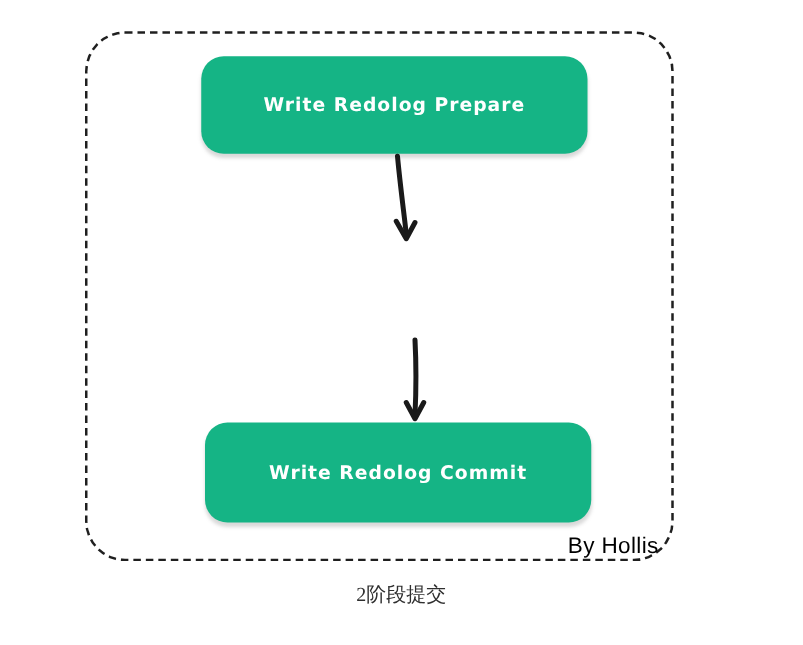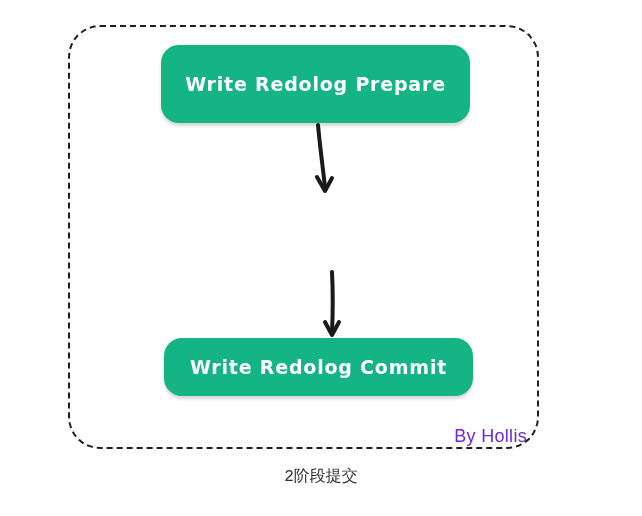--- a/index.html
+++ b/index.html
@@ -24,55 +24,55 @@
     position: absolute;
     background: #15b485;
     border-radius: 18px;
     box-shadow: 0 3px 3px rgba(120,120,120,0.28);
     display: flex;
     flex-direction: column;
     align-items: center;
     justify-content: center;
     color: #ffffff;
     font-weight: bold;
-    font-size: 19px;
+    font-size: 15px;
     letter-spacing: 0.8px;
     text-align: center;
     line-height: 27px;
   }
   .node-1 { left: 161px; top: 45px;  width: 309px; height: 78px; }
   .node-2 { left: 158px; top: 193px; width: 305px; height: 79px; }
-  .node-3 { left: 164px; top: 338px; width: 309px; height: 58px; }
+  .node-3 { left: 164px; top: 338px; width: 309px; height: 80px; }
 
   .arrow { position: absolute; overflow: visible; }
   .arrow-1 { left: 305px; top: 121px; }
   .arrow-2 { left: 318px; top: 269px; }
   .arrow path, .arrow polyline {
     fill: none;
     stroke: #1a1a1a;
     stroke-width: 4;
     stroke-linecap: round;
     stroke-linejoin: round;
   }
 
   .credit {
     position: absolute;
     right: 115px; top: 426px;
     font-family: "Liberation Sans", sans-serif;
     font-size: 18px;
-    color: #6d28d9;
+    color: #000000;
     letter-spacing: 0.3px;
   }
 
   .caption {
     position: absolute;
     left: 0; top: 466px;
     width: 642px;
     text-align: center;
-    font-family: Liberation Mono, monospace;
+    font-family: Liberation Serif, serif;
     font-size: 16px;
     color: #2f2f2f;
   }
 </style>
 </head>
 <body>
 
 <div class="canvas">
 
   <div class="dashed-frame"></div>

